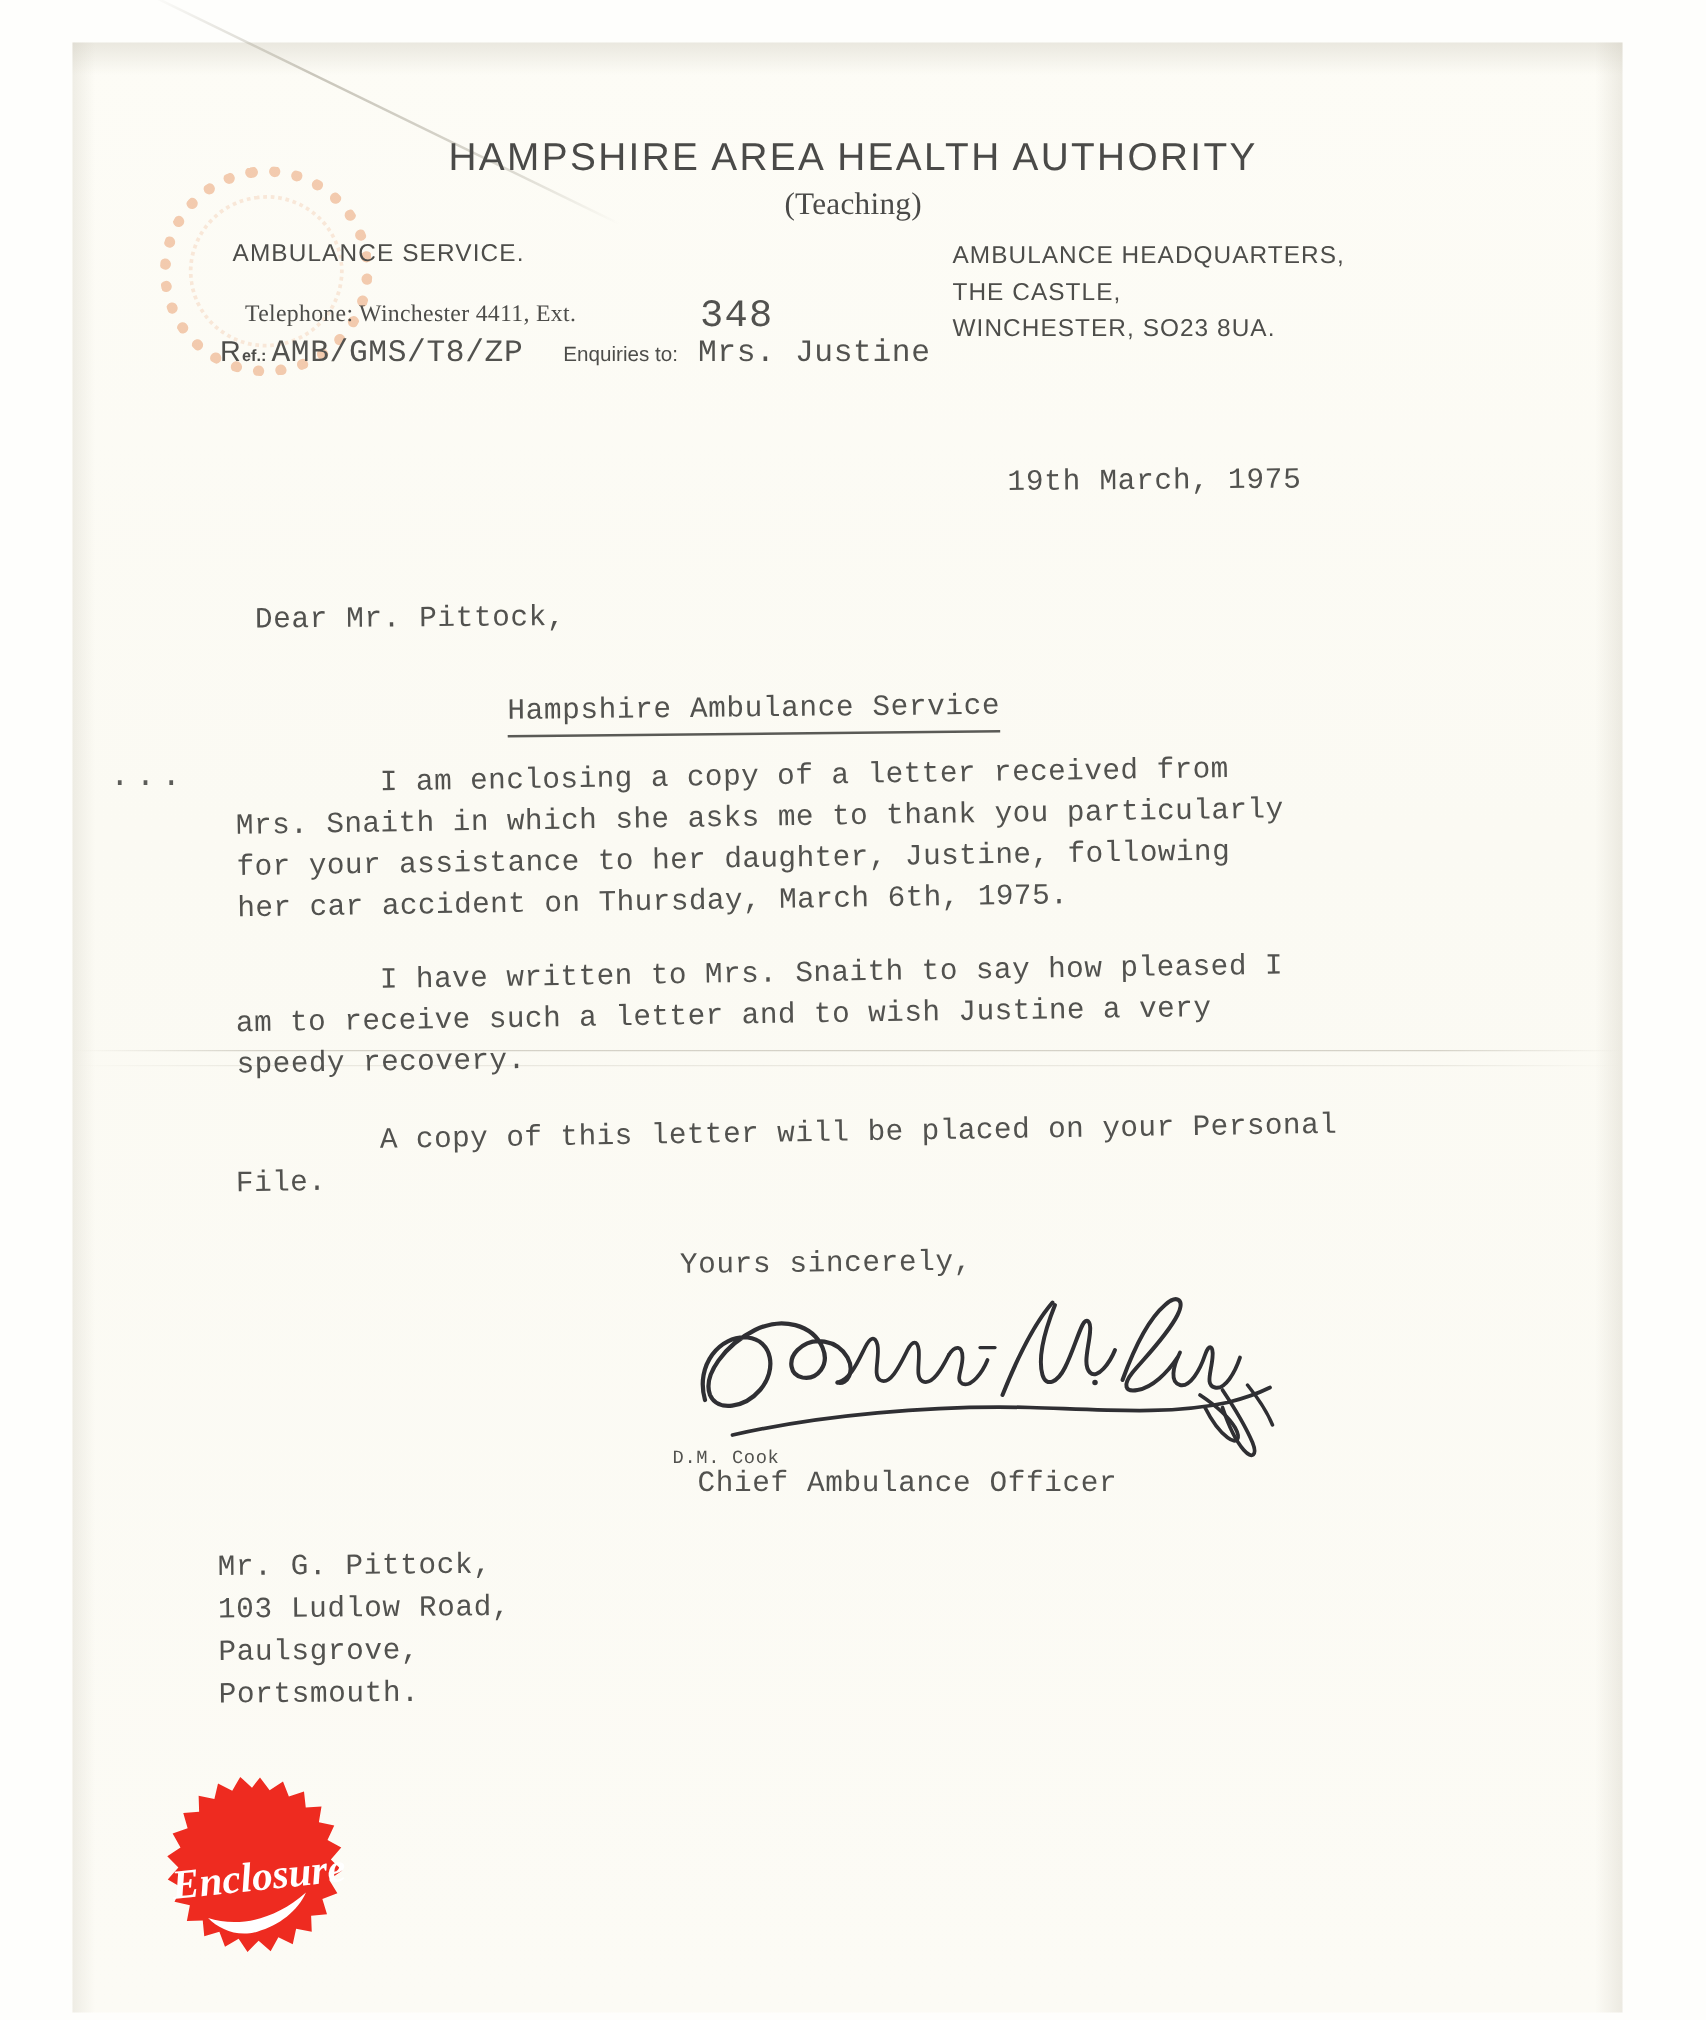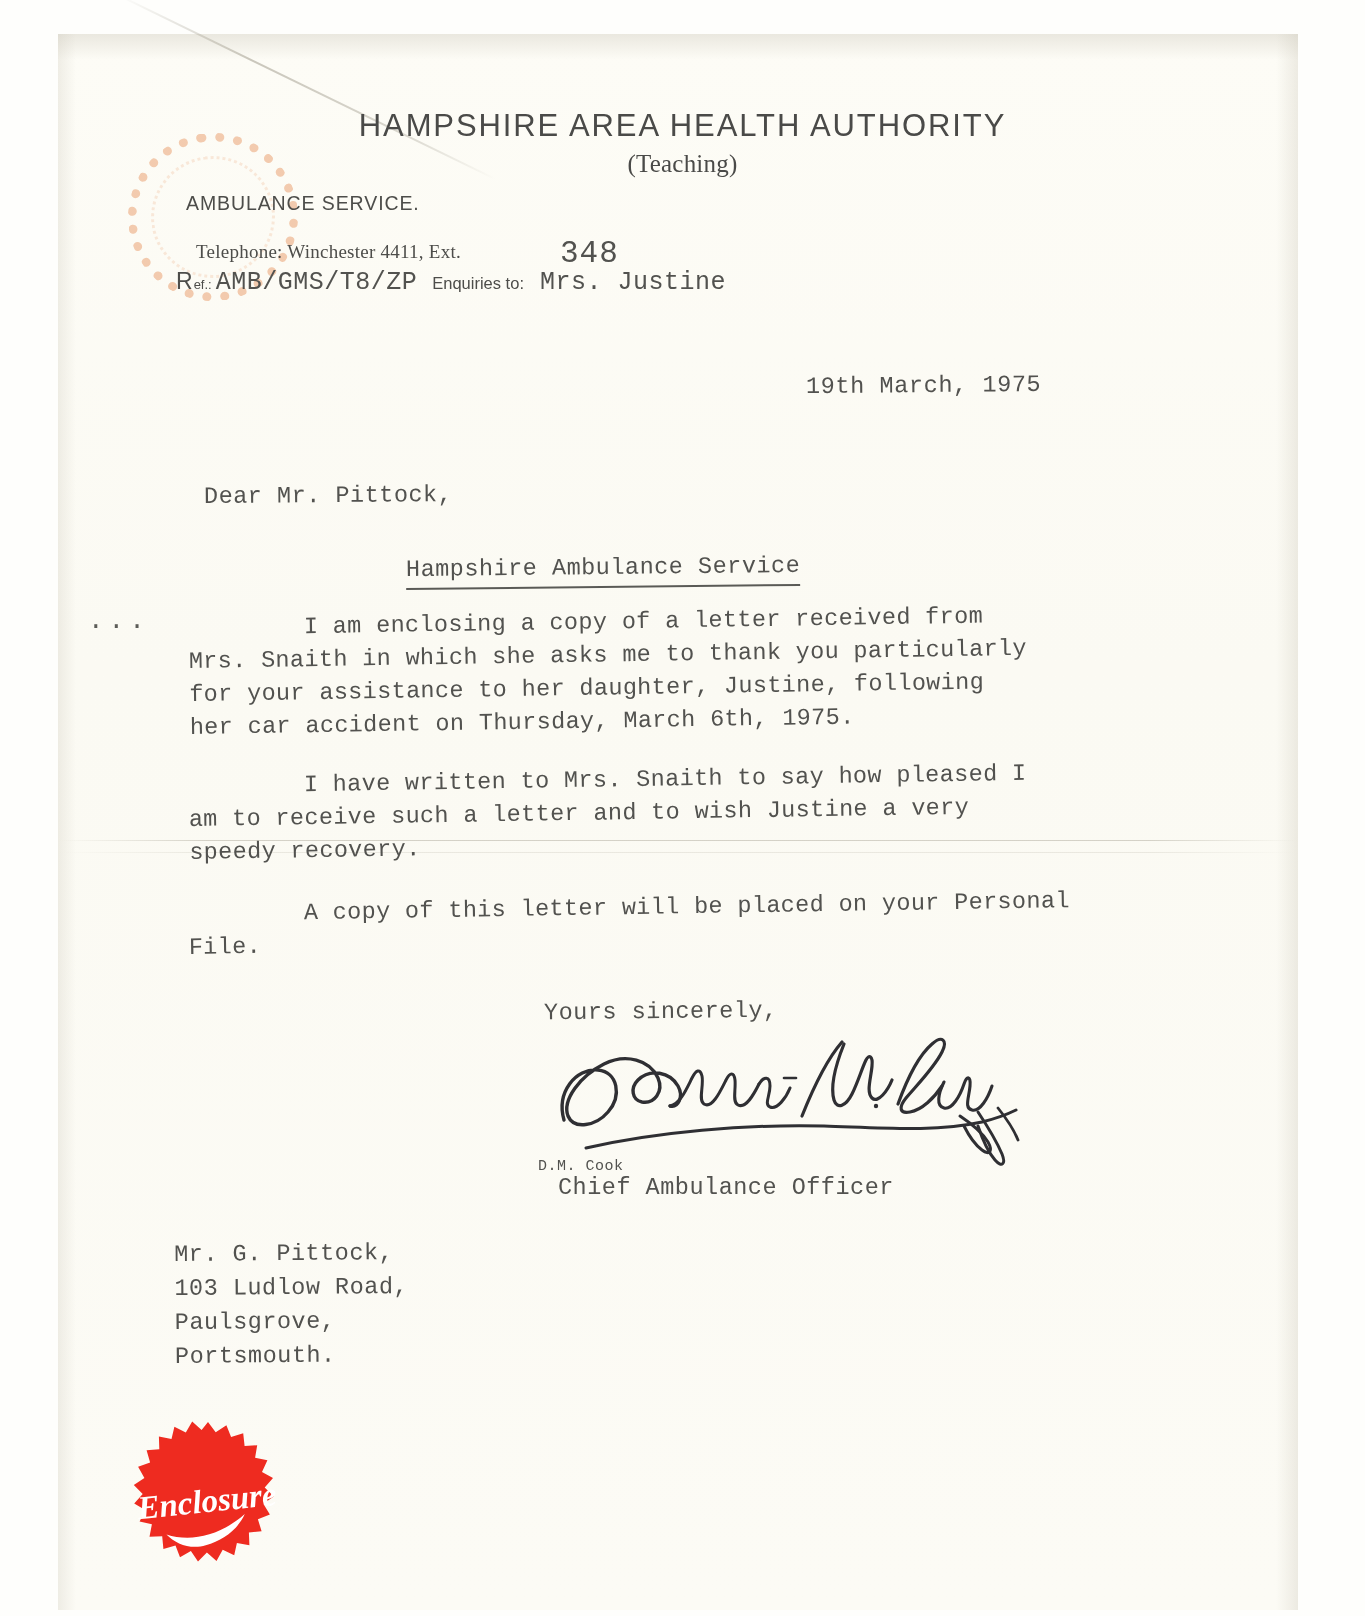--- a/index.html
+++ b/index.html
@@ -159,31 +159,32 @@
   .ref-r {
     font-family: "Liberation Sans", sans-serif;
     font-size: 23px;
     color: #4d4d4a;
   }
   .ref-ef {
     font-family: "Liberation Sans", sans-serif;
     font-size: 13px;
     color: #4d4d4a;
     margin-left: 1px;
+    font-weight: bold;
   }
   .ref-val {
     font-size: 25px;
     margin-left: 4px;
     letter-spacing: .5px;
   }
   .enq-label {
     font-family: "Liberation Sans", sans-serif;
     font-size: 16.5px;
     color: #4d4d4a;
-    margin-left: 15px;
+    margin-left: 32px;
   }
   .enq-val {
     font-size: 25px;
     margin-left: 16px;
     letter-spacing: .5px;
   }
 
   
   .date-line {
     position: absolute;
@@ -316,20 +317,25 @@
   <div class="letterhead">
     <div class="lh-title">HAMPSHIRE AREA HEALTH AUTHORITY</div>
     <div class="lh-sub">(Teaching)</div>
   </div>
 
   <div class="lh-left">AMBULANCE SERVICE.</div>
 
   <div class="lh-phone">Telephone: Winchester 4411, Ext.</div>
   <div class="tw ext-number">348</div>
 
+  <div class="lh-right">
+    <div>AMBULANCE HEADQUARTERS,</div>
+    <div>THE CASTLE,</div>
+    <div>WINCHESTER, SO23 8UA.</div>
+  </div>
 
   <div class="ref-row">
     <span class="ref-r">R</span>
     <span class="ref-ef">ef.:</span>
     <span class="tw ref-val">AMB/GMS/T8/ZP</span>
     <span class="enq-label">Enquiries to:</span>
     <span class="tw enq-val">Mrs. Justine</span>
   </div>
 
   <div class="tw date-line">19th March, 1975</div>

